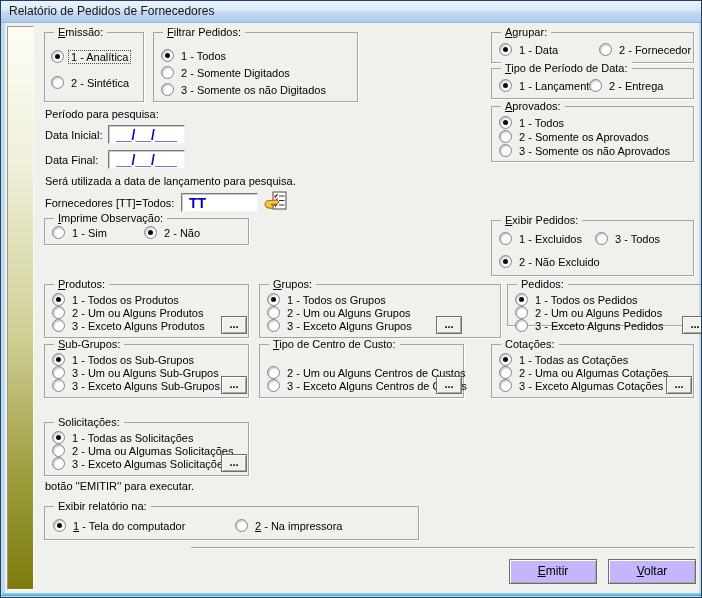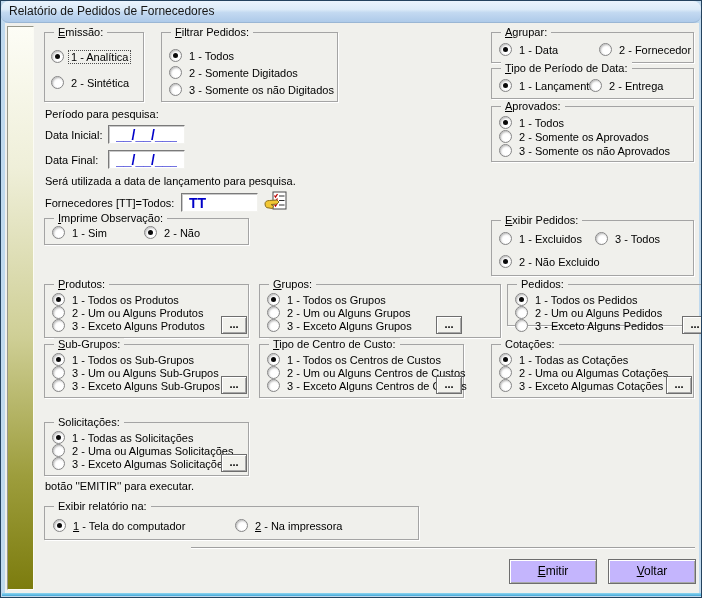--- a/index.html
+++ b/index.html
@@ -1,21 +1,21 @@
 <!DOCTYPE html>
 <html><head>
 <meta charset="utf-8">
 <style>
   html,body{margin:0;padding:0;background:#d8d8d8;}
   .window{position:relative;width:702px;height:598px;margin:0;border:1px solid #24425e;
     background:#bfd9ee;font-family:"Liberation Sans",sans-serif;font-size:11px;color:#000;
     overflow:hidden;box-sizing:border-box;}
   .titlebar{position:absolute;left:0;top:0;width:700px;height:21px;
     background:linear-gradient(180deg,#eaf3fc 0%,#dcebf8 40%,#c3d9f1 55%,#aecae9 100%);
-    border-bottom:1px solid #9ab6d4;border-radius:8px;}
+    border-bottom:1px solid #9ab6d4;}
   .title{position:absolute;left:8px;top:3px;font-size:12px;color:#161616;white-space:nowrap;}
   .client{position:absolute;left:4px;top:22px;width:694px;height:570px;background:#f0f0ec;}
   .bottom-accent{position:absolute;left:1px;bottom:1px;width:700px;height:3px;
     background:linear-gradient(180deg,#8ed7f2,#47a8d8);}
   .strip{position:absolute;left:6px;top:25px;width:27px;height:564px;
     background:linear-gradient(180deg,#fdfdf6 0%,#efefd9 25%,#cfcf96 55%,#9d9d3c 80%,#7c7c0e 100%);
     border:1px solid #97978a;border-right-color:#fbfbf4;border-bottom-color:#fbfbf4;box-sizing:border-box;}
   .grp{position:absolute;border:1px solid #a4a4a4;box-shadow:1px 1px 0 #ffffff;box-sizing:border-box;}
   .gt{position:absolute;top:-7px;left:9px;background:#f0f0ec;padding:0 4px;line-height:13px;white-space:nowrap;}
   .row{position:absolute;display:flex;align-items:center;gap:5px;height:13px;white-space:nowrap;cursor:default;}
@@ -52,21 +52,21 @@
     <div class="row" style="left:6px;top:17px">
       <span class="rb on"></span>
       <span class="rl focus">1 - Analítica</span>
     </div>
     <div class="row" style="left:6px;top:43px">
       <span class="rb"></span>
       <span class="rl">2 - Sintética</span>
     </div>
   </div>
 
-  <div class="grp" style="left:160px;top:31px;width:177px;height:70px">
+  <div class="grp" style="left:152px;top:31px;width:205px;height:70px">
     <span class="gt"><u>F</u>iltrar Pedidos:</span>
     <div class="row" style="left:7px;top:16px">
       <span class="rb on"></span>
       <span class="rl">1 - Todos</span>
     </div>
     <div class="row" style="left:7px;top:33px">
       <span class="rb"></span>
       <span class="rl">2 - Somente Digitados</span>
     </div>
     <div class="row" style="left:7px;top:50px">
@@ -228,24 +228,20 @@
     </div>
     <div class="row" style="left:7px;top:34px">
       <span class="rb"></span>
       <span class="rl">3 - Exceto Alguns Sub-Grupos</span>
     </div>
     <div class="dots" style="left:176px;top:31px">...</div>
   </div>
 
   <div class="grp" style="left:258px;top:343px;width:205px;height:54px">
     <span class="gt"><u>T</u>ipo de Centro de Custo:</span>
-    <div class="row" style="left:7px;top:8px">
-      <span class="rb on"></span>
-      <span class="rl">1 - Todos os Centros de Custos</span>
-    </div>
     <div class="row" style="left:7px;top:21px">
       <span class="rb"></span>
       <span class="rl">2 - Um ou Alguns Centros de Custos</span>
     </div>
     <div class="row" style="left:7px;top:34px">
       <span class="rb"></span>
       <span class="rl">3 - Exceto Alguns Centros de Custos</span>
     </div>
     <div class="dots" style="left:176px;top:31px">...</div>
   </div>

